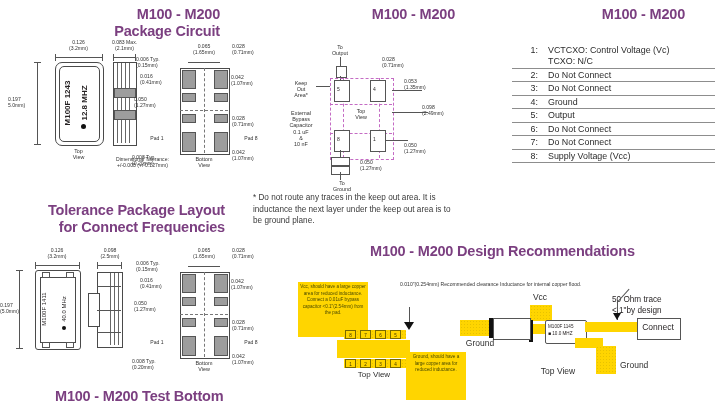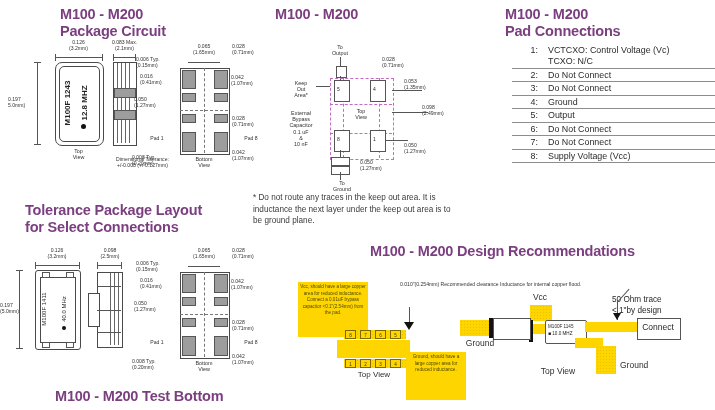--- a/index.html
+++ b/index.html
@@ -8,21 +8,21 @@
     background:#ffffff;
     font-family:"Liberation Sans", sans-serif;
     color:#231f20;
     position:relative;
     overflow:hidden;
   }
   .abs{position:absolute;}
   .title{
     color:#7b3f80;
     font-weight:bold;
-    text-align:left;
+    text-align:right;
     line-height:1.18;
     letter-spacing:-0.2px;
   }
   .t-main{font-size:14.5px;}
   .t-sec{font-size:14.5px;}
   .note{
     font-size:8.2px;color:#3a3a3a;line-height:1.42;
   }
   .dim{font-size:5.1px;color:#333;line-height:1.12;text-align:center;white-space:nowrap;}
   .dimL{font-size:5.1px;color:#333;line-height:1.12;text-align:left;white-space:nowrap;}
@@ -246,21 +246,20 @@
   <div>(1.27mm)</div>
 </div>
 <div class="ln lnh abs" style="left:392px;top:90px;width:30px;"></div>
 <div class="ln lnh abs" style="left:392px;top:112px;width:36px;"></div>
 <div class="ln lnh abs" style="left:386px;top:140px;width:22px;"></div>
 
 <div class="abs note" style="left:253px;top:192px;width:208px;">* Do not route any traces in the keep out area. It is inductance the next layer under the keep out area is to be ground plane.</div>
 
 <div class="abs title t-main" style="left:505px;top:6px;width:180px;">
   <div>M100 - M200</div>
-  <div>Pad Connections</div>
 </div>
 
 <div class="abs" style="left:512px;top:44px;width:200px;">
   <table class="pc-table">
     <tbody>
         <tr class="pc-rowtop">
       <td class="pc-num">1:</td>
       <td>VCTCXO: Control Voltage (Vc)</td>
     </tr>
     <tr class="pc-row">
@@ -294,21 +293,21 @@
     <tr class="pc-row">
       <td class="pc-num">8:</td>
       <td>Supply Voltage (Vcc)</td>
     </tr>
   </tbody>
     </table>
 </div>
 
 <div class="abs title t-sec" style="left:25px;top:202px;width:200px;">
   <div>Tolerance Package Layout</div>
-  <div>for Select Connections</div>
+  <div>for Connect Frequencies</div>
 </div>
 
 <div class="pkg-border" style="left:35px;top:270px;width:44px;height:78px;border-radius:3px;"></div>
 <div class="pkg-border" style="left:40px;top:277px;width:34px;height:64px;"></div>
 <div class="abs" style="left:42px;top:272px;width:6px;height:4px;border:0.7px solid #555;"></div>
 <div class="abs" style="left:66px;top:272px;width:6px;height:4px;border:0.7px solid #555;"></div>
 <div class="abs" style="left:42px;top:342px;width:6px;height:4px;border:0.7px solid #555;"></div>
 <div class="abs" style="left:66px;top:342px;width:6px;height:4px;border:0.7px solid #555;"></div>
 <div class="abs" style="left:44px;top:309px;transform:translate(-50%,-50%) rotate(-90deg);white-space:nowrap;font-size:6px;">M100F 1411</div>
 <div class="abs" style="left:64px;top:309px;transform:translate(-50%,-50%) rotate(-90deg);white-space:nowrap;font-size:6px;">40.0 MHz</div>

